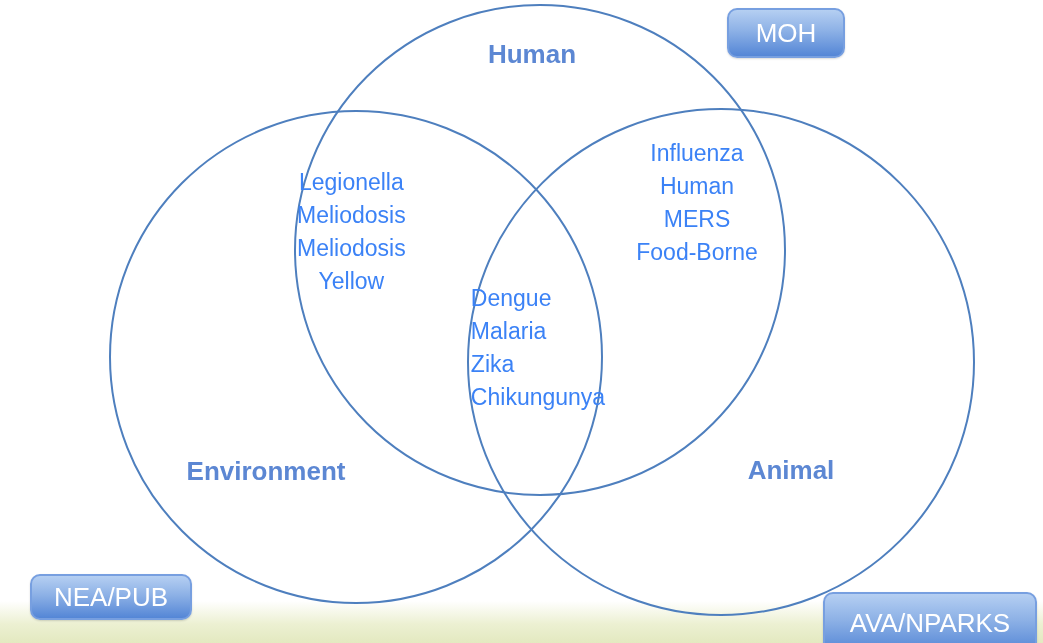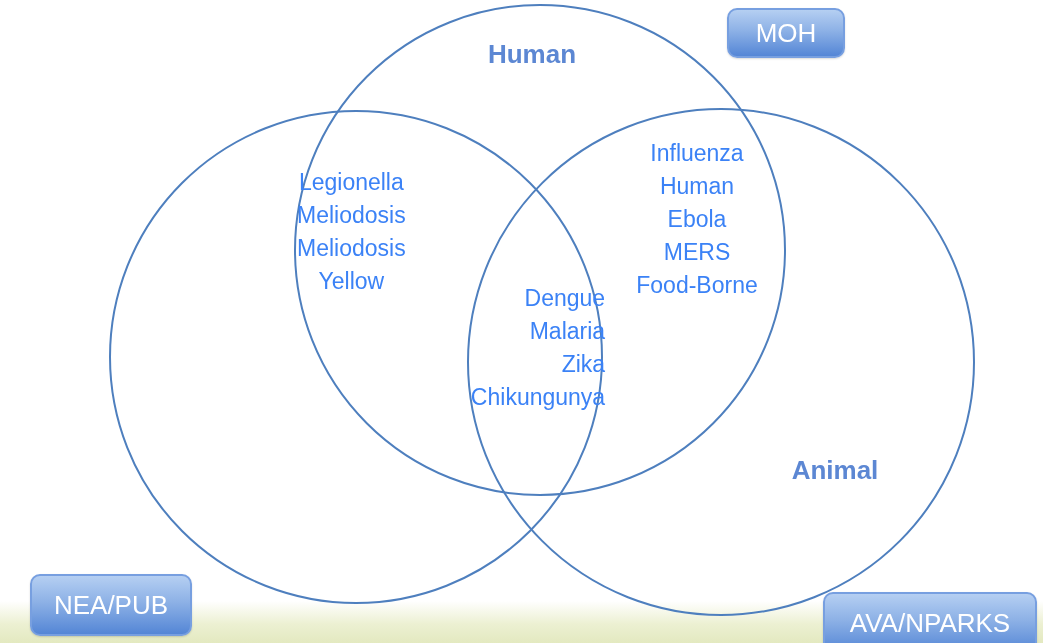--- a/index.html
+++ b/index.html
@@ -19,65 +19,65 @@
   }
   .circle-human       { left:294px; top:4px;   width:492px; height:492px; }
   .circle-environment { left:109px; top:110px; width:494px; height:494px; }
   .circle-animal      { left:467px; top:108px; width:508px; height:508px; }
   .circle-label {
     position:absolute; transform:translate(-50%,-50%);
     color:#5c87d3; font-weight:bold; font-size:26px; white-space:nowrap; z-index:3;
   }
   .label-human       { left:532px; top:54px; }
   .label-environment { left:266px; top:471px; }
-  .label-animal      { left:791px; top:470px;margin-left:44px; }
+  .label-animal      { left:791px; top:470px; }
   .disease-list {
     position:absolute; color:#3b82f6; font-size:23px; line-height:33px;
     z-index:3; white-space:nowrap;
   }
   .list-human-environment { left:297px; top:166px; text-align:center; }
   .list-human-animal      { left:697px; top:137px; transform:translateX(-50%); text-align:center; }
-  .list-all-three         { left:538px; top:282px; transform:translateX(-50%); text-align:right; }
+  .list-all-three         { left:538px; top:282px; transform:translateX(-50%); text-align:left; }
   .badge {
     position:absolute; z-index:4; box-sizing:border-box;
     border:2px solid #779fe0; border-radius:10px;
     background:linear-gradient(to bottom, #b5cff2 0%, #8db1e6 45%, #5486d6 100%);
     color:#ffffff; font-size:26px;
     display:flex; align-items:center; justify-content:center;
     box-shadow:0 1px 2px rgba(0,0,0,0.15);
   }
   .badge-moh        { left:727px; top:8px;   width:118px; height:50px; }
-  .badge-nea-pub    { left:30px;  top:574px; width:162px; height:62px; }
+  .badge-nea-pub    { left:30px;  top:574px; width:162px; height:46px; }
   .badge-ava-nparks { left:823px; top:592px; width:214px; height:62px; }
 </style>
 </head>
 <body>
 
 <div class="canvas">
 
   <div class="footer-strip"></div>
 
   <div class="circle circle-human"></div>
   <div class="circle circle-environment"></div>
   <div class="circle circle-animal"></div>
 
   <div class="circle-label label-human">Human</div>
+  <div class="circle-label label-environment">Environment</div>
   <div class="circle-label label-animal">Animal</div>
 
   <div class="disease-list list-human-environment">
     <div>Legionella</div>
     <div>Meliodosis</div>
     <div>Meliodosis</div>
     <div>Yellow</div>
   </div>
 
   <div class="disease-list list-human-animal">
     <div>Influenza</div>
     <div>Human</div>
-    <div>Ebola</div>
     <div>MERS</div>
     <div>Food-Borne</div>
   </div>
 
   <div class="disease-list list-all-three">
     <div>Dengue</div>
     <div>Malaria</div>
     <div>Zika</div>
     <div>Chikungunya</div>
   </div>

